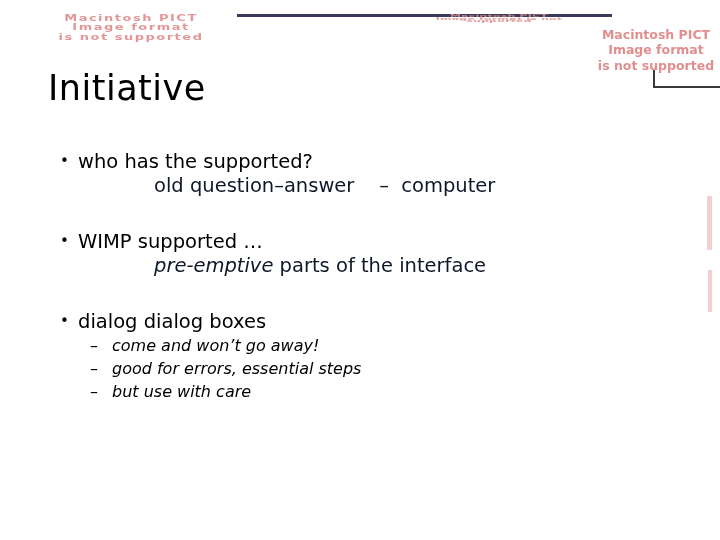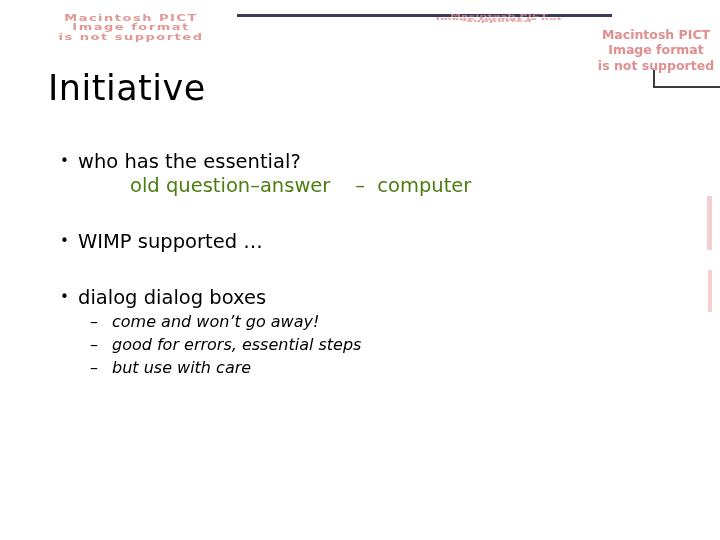--- a/index.html
+++ b/index.html
@@ -150,23 +150,23 @@
     box-sizing: border-box;
     font-size: 15px;
     line-height: 1.55;
   }
   .bullet-text {
     flex: 1 1 auto;
     white-space: nowrap;
   }
 
   .subline {
-    margin-left: 78px;
+    margin-left: 102px;
     font-size: 19.5px;
-    color: #4d7c0f;
+    color: #0f172a;
     line-height: 1.24;
     white-space: pre;
   }
   .subline .em {
     font-style: italic;
   }
 
   .dash-row {
     display: flex;
     align-items: flex-start;
@@ -212,32 +212,33 @@
   <div class="edge-sliver s1"></div>
   <div class="edge-sliver s2"></div>
 
   <div class="slide-title">Initiative</div>
 
   <div class="body-area">
 
     <div class="block">
       <div class="bullet-row">
         <span class="bullet-mark">•</span>
-        <span class="bullet-text">who has the essential?</span>
+        <span class="bullet-text">who has the supported?</span>
       </div>
       <div class="subline">old question–answer    –  computer</div>
     </div>
 
     <div class="spacer-sm"></div>
 
     <div class="block">
       <div class="bullet-row">
         <span class="bullet-mark">•</span>
         <span class="bullet-text">WIMP supported …</span>
       </div>
+      <div class="subline"><span class="em">pre-emptive</span><span> parts of the interface</span></div>
     </div>
 
     <div class="spacer-sm"></div>
 
     <div class="block">
       <div class="bullet-row">
         <span class="bullet-mark">•</span>
         <span class="bullet-text">dialog dialog boxes</span>
       </div>
       <div class="dash-row">

